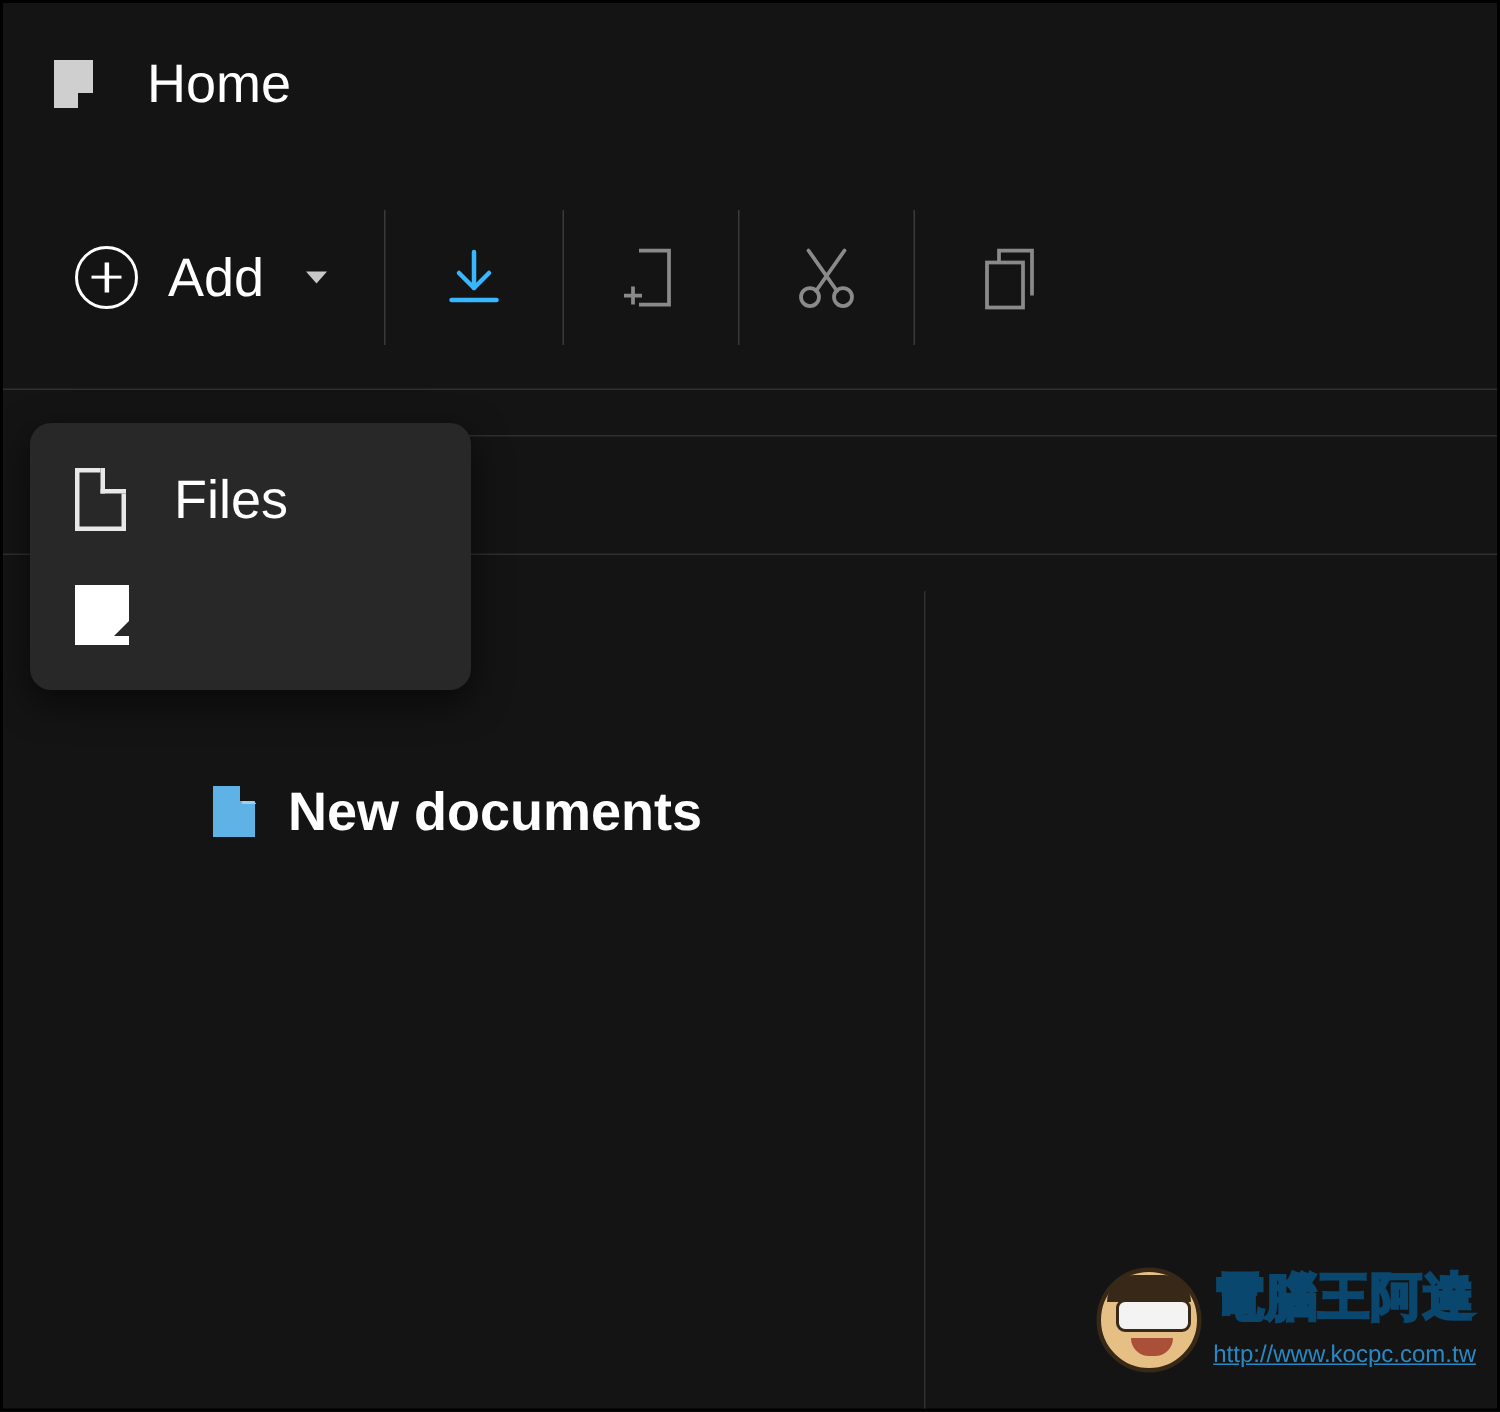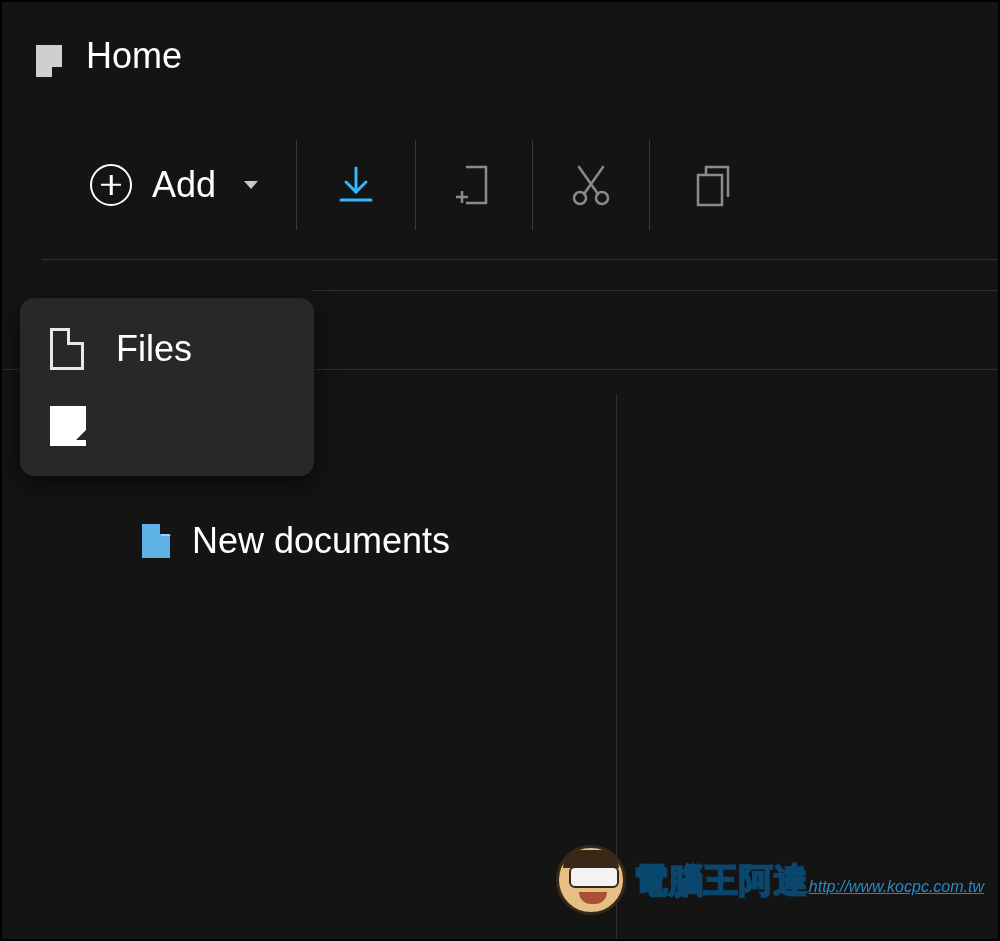--- a/index.html
+++ b/index.html
@@ -20,22 +20,22 @@
 
   
   .tab-bar {
     height: 108px;
     display: flex;
     align-items: center;
     padding-left: 34px;
   }
   .tab {
     display: flex;
-    align-items: flex-end;
-    gap: 24px;
+    align-items: center;
+    gap: 36px;
     font-size: 36px;
     color: #fff;
   }
   .tab-icon {
     width: 26px;
     height: 32px;
     background: #cfcfcf;
     position: relative;
   }
   .tab-icon::after {
@@ -48,21 +48,20 @@
     background: #141414;
   }
 
   
   .toolbar {
     height: 150px;
     display: flex;
     align-items: center;
     padding-left: 38px;
     border-bottom: 1px solid #2f2f2f;
-    margin-left: 40px;
   }
   .toolbar-btn {
     display: flex;
     align-items: center;
     gap: 20px;
     font-size: 36px;
     color: #fff;
     height: 100px;
     padding: 0 10px;
   }
@@ -141,20 +140,21 @@
     top:30px;
     height:1px;
     background:#2f2f2f;
   }
 
   
   .content {
     display: flex;
     position: relative;
     height: 570px;
+    font-weight: bold;
   }
   .vline {
     position:absolute;
     left:614px;
     top:24px;
     bottom:0;
     width:1px;
     background:#2f2f2f;
   }
   .file-item {
@@ -196,21 +196,20 @@
   
   .dropdown {
     position: absolute;
     left: 18px;
     top: 280px;
     width: 294px;
     background: #282828;
     border-radius: 14px;
     padding: 12px 0;
     box-shadow: 0 8px 24px rgba(0,0,0,0.6);
-    margin-top: 16px;
   }
   .dropdown-item {
     display: flex;
     align-items: center;
     gap: 32px;
     padding: 18px 30px;
     font-size: 36px;
     color: #fff;
   }
   .files-icon {
@@ -284,34 +283,33 @@
   }
   .wm-hair {
     position:absolute;
     left:4px; right:4px; top:2px;
     height:18px;
     background:#3a2a18;
     border-radius:30px 30px 0 0;
   }
   .wm-text {
     display:flex;
+    flex-direction:column;
     line-height:1;
-    align-items:center;
   }
   .wm-title {
     font-size:34px;
     font-weight:700;
     color:#3aa4e0;
     -webkit-text-stroke: 2px #0a4a73;
     letter-spacing:1px;
   }
   .wm-url {
     font-size:16px;
     color:#2a8fcf;
-    font-style:italic;
     margin-top:14px;
     text-decoration:underline;
   }
 </style>
 </head>
 <body>
 
 <div class="tab-bar">
   <div class="tab">
     <span class="tab-icon"></span>

